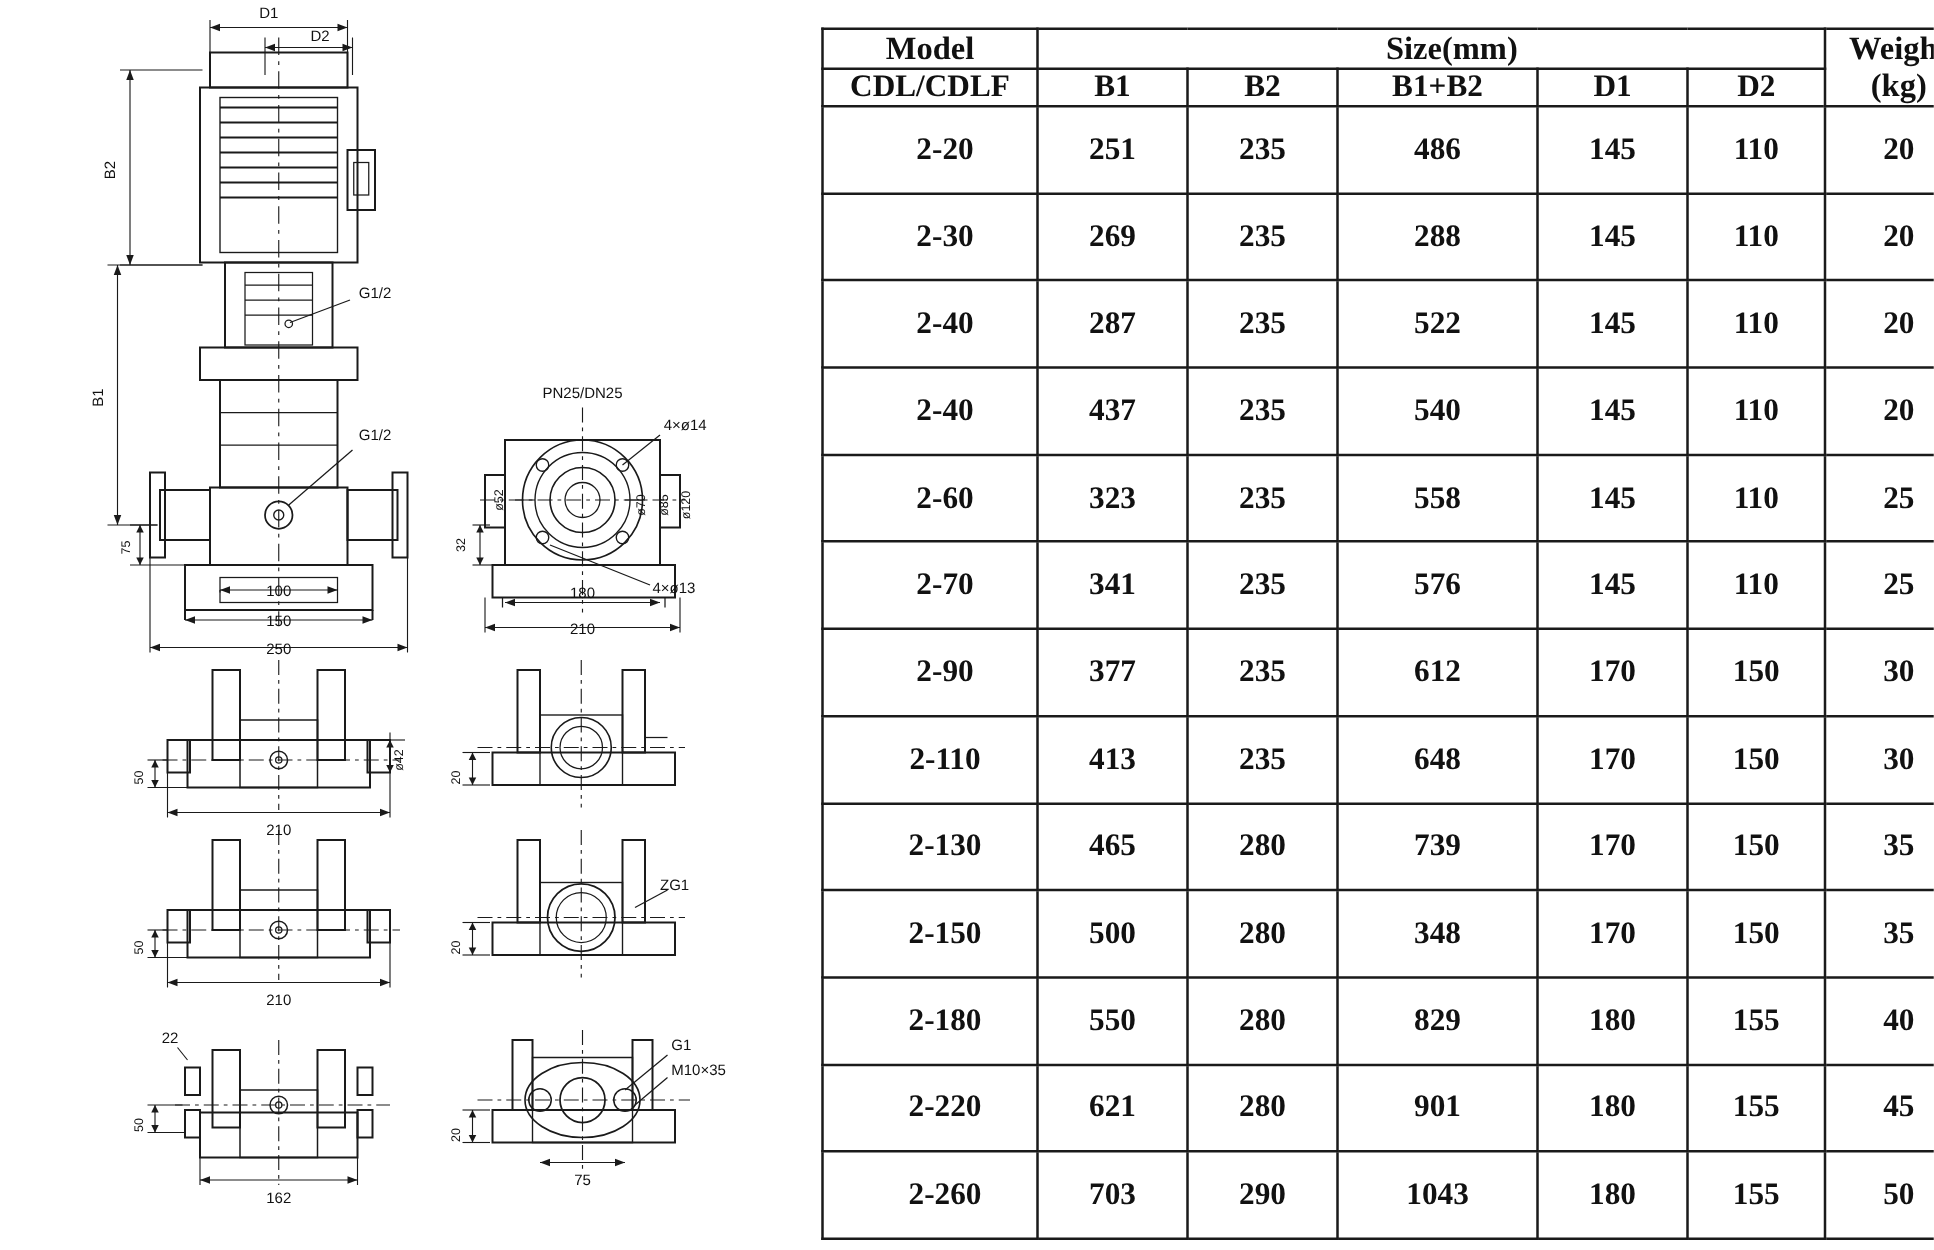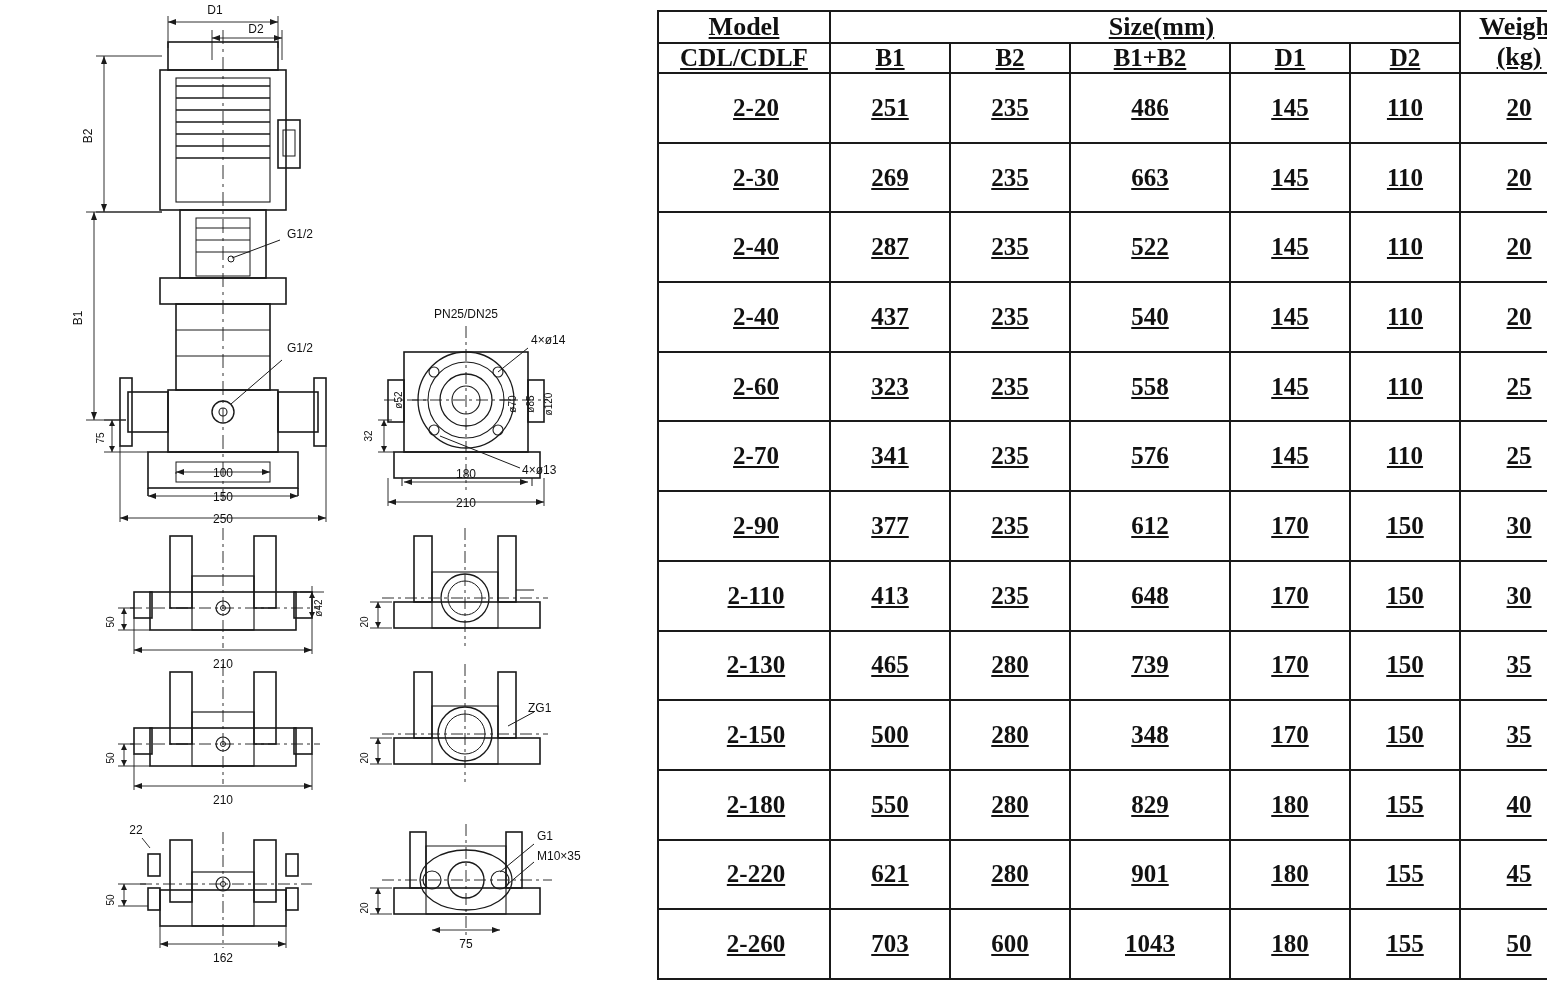--- a/index.html
+++ b/index.html
@@ -4,21 +4,21 @@
 <style>
   html,body{margin:0;padding:0;background:#ffffff;}
   body{width:1547px;height:1000px;font-family:"Liberation Serif",serif;color:#111;position:relative;overflow:hidden;}
   #wrap{position:relative;width:1547px;height:792px;}
 
   
   #drawing{position:absolute;left:0;top:0;width:650px;height:1000px;}
   #drawing svg{display:block;}
 
   
-  #tablewrap{position:absolute;left:657px;top:10px;width:880px;height:975px;text-decoration:underline;}
+  #tablewrap{position:absolute;left:657px;top:22px;width:880px;height:975px;}
   table.spec{border-collapse:collapse;width:880px;height:970px;table-layout:fixed;}
   table.spec td,table.spec th{
     border:2px solid #1a1a1a;
     text-align:center;
     vertical-align:middle;
     font-family:"Liberation Serif",serif;
     font-weight:bold;
     font-size:25px;
     color:#111;
     padding:0;
@@ -393,21 +393,21 @@
             <td>235</td>
             <td>486</td>
             <td>145</td>
             <td>110</td>
             <td>20</td>
           </tr>
           <tr>
             <td class="modelcell">2-30</td>
             <td>269</td>
             <td>235</td>
-            <td>663</td>
+            <td>288</td>
             <td>145</td>
             <td>110</td>
             <td>20</td>
           </tr>
           <tr>
             <td class="modelcell">2-40</td>
             <td>287</td>
             <td>235</td>
             <td>522</td>
             <td>145</td>
@@ -491,21 +491,21 @@
             <td>621</td>
             <td>280</td>
             <td>901</td>
             <td>180</td>
             <td>155</td>
             <td>45</td>
           </tr>
           <tr>
             <td class="modelcell">2-260</td>
             <td>703</td>
-            <td>600</td>
+            <td>290</td>
             <td>1043</td>
             <td>180</td>
             <td>155</td>
             <td>50</td>
           </tr>
         </tbody>
     </table>
   </div>
 
 </div>

